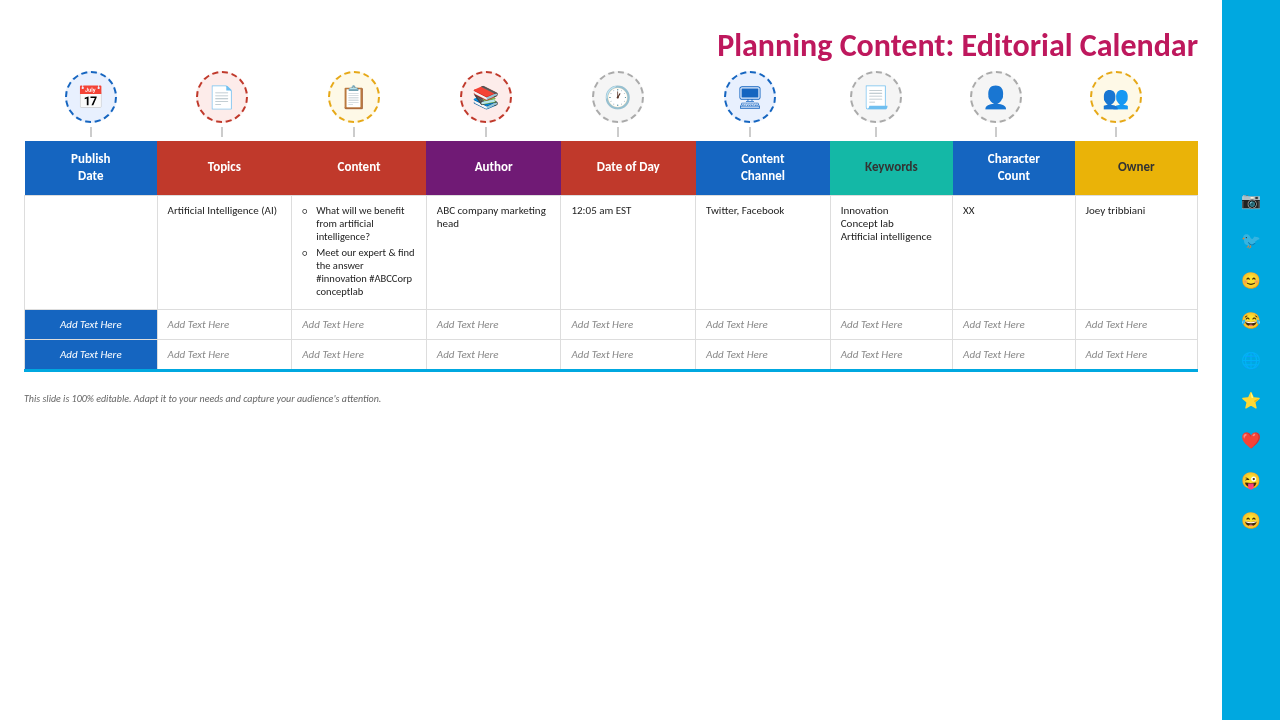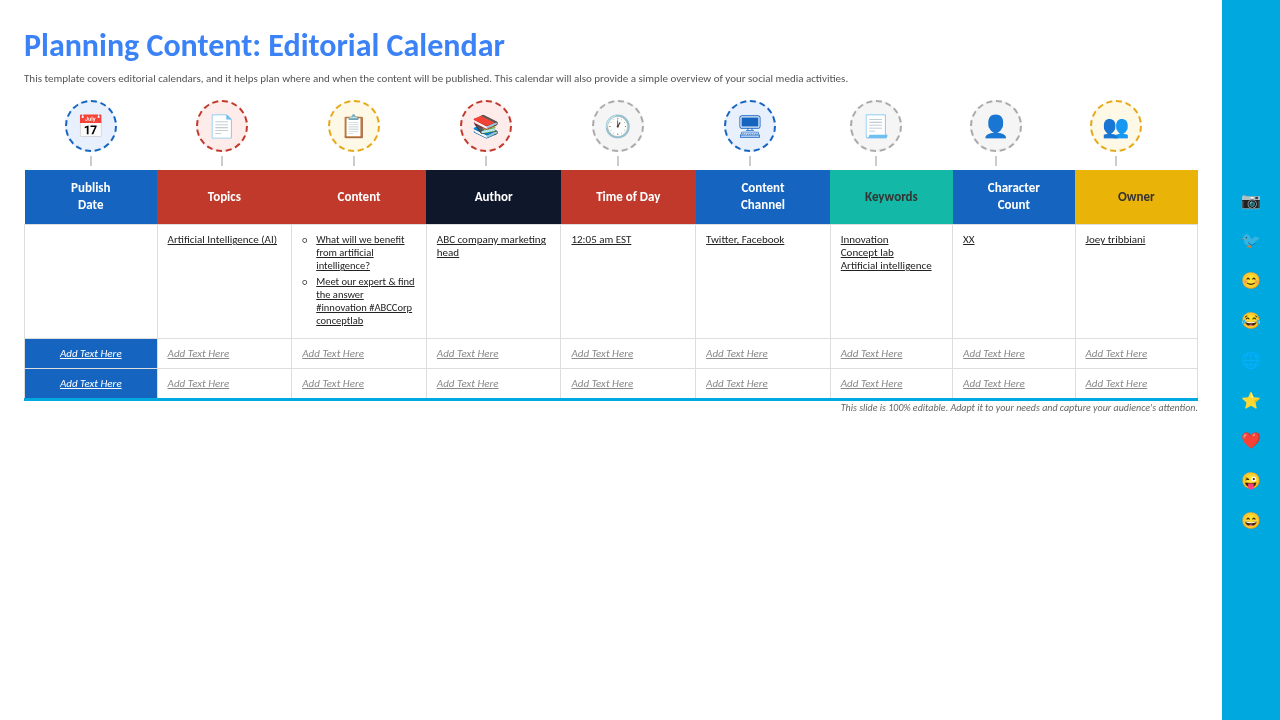--- a/index.html
+++ b/index.html
@@ -44,22 +44,23 @@
       top: 8px;
       left: 0;
       right: 58px;
       bottom: 0;
       padding: 18px 24px 10px 24px;
     }
 
     .page-title {
       font-size: 32px;
       font-weight: 700;
-      color: #3b82f6;
+      color: #be185d;
       margin-bottom: 6px;
+      text-align: right;
     }
 
     .page-subtitle {
       font-size: 11px;
       color: #555;
       margin-bottom: 14px;
       line-height: 1.4;
     }
 
     
@@ -110,27 +111,26 @@
       color: #fff;
       line-height: 1.3;
     }
 
     .calendar-table td {
       padding: 8px 10px;
       font-size: 11px;
       color: #222;
       vertical-align: top;
       border: 1px solid #ddd;
-      text-decoration: underline;
     }
 
     .th-publish { background: #1565c0; }
     .th-topics { background: #c0392b; }
     .th-content { background: #c0392b; }
-    .th-author { background: #0f172a; }
+    .th-author { background: #701a75; }
     .th-time { background: #c0392b; }
     .th-channel { background: #1565c0; }
     .th-keywords { background: #14b8a6; color: #333 !important; }
     .th-charcount { background: #1565c0; }
     .th-owner { background: #eab308; color: #333 !important; }
 
     .td-publish-blue {
       background: #1565c0;
       color: #fff !important;
       text-align: center;
@@ -159,24 +159,24 @@
 
     .bullet-list li::before {
       content: "○";
       position: absolute;
       left: 0;
       font-size: 9px;
       top: 1px;
     }
 
     .bottom-note {
-      text-align: right;
+      text-align: left;
       font-size: 10px;
       color: #666;
-      margin-top: 0;
+      margin-top: 20px;
       font-style: italic;
     }
 
     
     .row-placeholder-1 td:not(.td-publish-blue) {
       background: #fff;
     }
     .row-placeholder-2 td:not(.td-publish-blue) {
       background: #fff;
     }
@@ -195,21 +195,20 @@
   <div class="social-icon" style="color:#fff;font-size:16px;">😂</div>
   <div class="social-icon" style="color:#fff;font-size:16px;">🌐</div>
   <div class="social-icon" style="color:#fff;font-size:16px;">⭐</div>
   <div class="social-icon" style="color:#fff;font-size:16px;">❤️</div>
   <div class="social-icon" style="color:#fff;font-size:16px;">😜</div>
   <div class="social-icon" style="color:#fff;font-size:16px;">😄</div>
 </div>
 
 <div class="main-content">
   <h1 class="page-title">Planning Content: Editorial Calendar</h1>
-  <p class="page-subtitle">This template covers editorial calendars, and it helps plan where and when the content will be published. This calendar will also provide a simple overview of your social media activities.</p>
 
   <div class="icons-row" style="margin-bottom:0;">
 
     <div class="icon-cell" style="width:130px;">
       <div class="icon-circle" style="border-color:#1565c0;color:#1565c0;background:#e8f0fe;">📅</div>
       <div class="icon-connector"></div>
     </div>
 
     <div class="icon-cell" style="width:132px;">
       <div class="icon-circle" style="border-color:#c0392b;color:#c0392b;background:#fdecea;">📄</div>
@@ -252,21 +251,21 @@
     </div>
   </div>
 
   <table class="calendar-table">
     <thead>
       <tr>
         <th class="th-publish" style="width:130px;">Publish<br>Date</th>
         <th class="th-topics" style="width:132px;">Topics</th>
         <th class="th-content" style="width:132px;">Content</th>
         <th class="th-author" style="width:132px;">Author</th>
-        <th class="th-time" style="width:132px;">Time of Day</th>
+        <th class="th-time" style="width:132px;">Date of Day</th>
         <th class="th-channel" style="width:132px;">Content<br>Channel</th>
         <th class="th-keywords" style="width:120px;color:#333;">Keywords</th>
         <th class="th-charcount" style="width:120px;">Character<br>Count</th>
         <th class="th-owner" style="width:120px;color:#333;">Owner</th>
       </tr>
     </thead>
     <tbody>
 
       <tr class="tr-data">
         <td class="td-publish-blue" style="white-space:pre-line;">Monday 27

